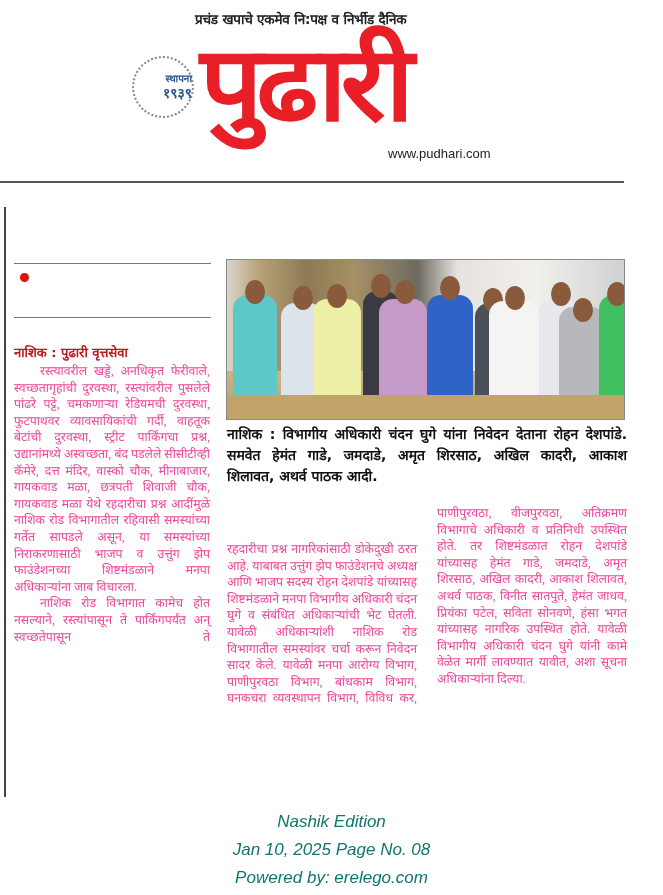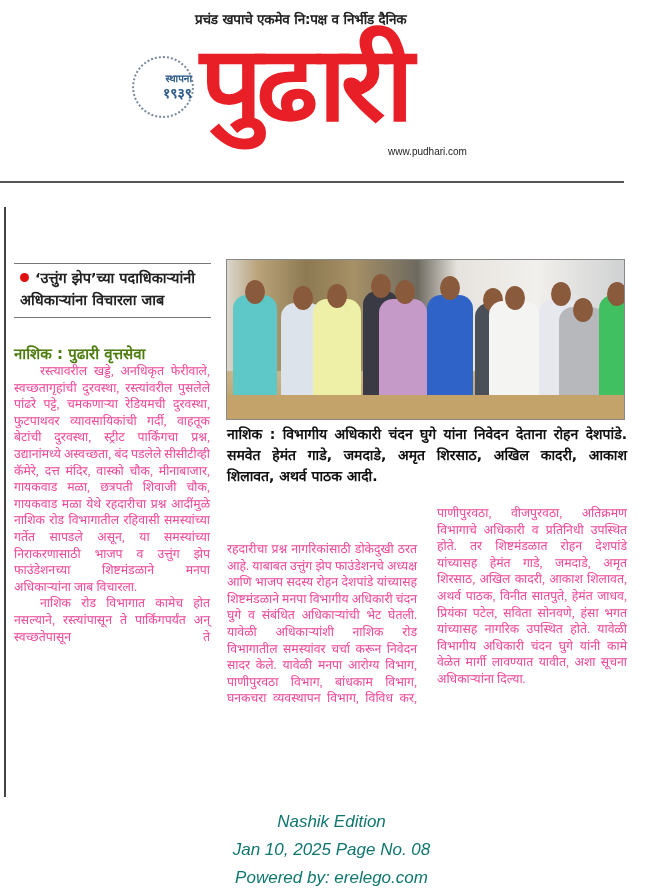--- a/index.html
+++ b/index.html
@@ -6,34 +6,34 @@
     html, body { width: 663px; height: 895px; background: #ffffff; overflow: hidden; }
     body { position: relative; font-family: "DejaVu Sans", sans-serif; color: #1a1a1a; }
 
     
     .masthead { position: absolute; left: 0; top: 0; width: 663px; height: 178px; }
     .tagline { position: absolute; left: 195px; top: 10px; font-size: 13.5px; font-weight: bold; color: #222; letter-spacing: -0.2px; white-space: nowrap; }
     .seal { position: absolute; left: 132px; top: 56px; width: 62px; height: 62px; border-radius: 50%; border: 2px dotted #7a8a9a; display: flex; flex-direction: column; align-items: flex-end; justify-content: center; color: #2d5a8a; }
     .seal .seal-label { font-size: 10px; font-weight: bold; line-height: 12px; }
     .seal .seal-year { font-size: 14px; font-weight: bold; line-height: 16px; }
     .brand-text { position: absolute; left: 200px; top: 24px; font-family: "DejaVu Sans", sans-serif; font-size: 104px; font-weight: bold; color: #e81f26; letter-spacing: -6px; line-height: 120px; white-space: nowrap; transform: scaleX(1.06); transform-origin: left top; }
-    .website { position: absolute; left: 388px; top: 146px; font-size: 10px; color: #222; font-family: "Liberation Sans", sans-serif; }
+    .website { position: absolute; left: 388px; top: 146px; font-size: 13px; color: #222; font-family: "Liberation Sans", sans-serif; }
 
     .rule-top { position: absolute; left: 0; top: 181px; width: 624px; height: 2px; background: #555; }
 
     
     .article { position: absolute; left: 0; top: 183px; width: 663px; height: 610px; }
     .left-bar { position: absolute; left: 4px; top: 24px; width: 2px; height: 590px; background: #444; }
     .headline { position: absolute; left: 18px; top: 20px; font-family: "DejaVu Serif", serif; font-size: 31px; font-weight: normal; color: #111; white-space: nowrap; letter-spacing: -0.5px; line-height: 44px; }
 
     .sub-rule { position: absolute; left: 14px; width: 197px; height: 1px; background: #777; }
     .subhead { position: absolute; left: 20px; top: 84px; width: 200px; font-size: 14.5px; font-weight: bold; line-height: 22px; color: #222; }
     .subhead .bullet { display: inline-block; width: 9px; height: 9px; border-radius: 50%; background: #e01010; margin-right: 6px; vertical-align: 1px; }
 
-    .dateline { position: absolute; left: 14px; top: 160px; font-size: 15px; font-weight: bold; color: #4d7c0f; }
+    .dateline { position: absolute; left: 14px; top: 160px; font-size: 13px; font-weight: bold; color: #b91c1c; }
 
     .col { position: absolute; font-family: Liberation Serif, serif; font-size: 12.3px; line-height: 16.6px; color: #ec4899; text-align: justify; text-align-last: justify; }
     .col p { margin: 0; }
     .col p.last { text-align-last: left; }
     .col p.indent { text-indent: 26px; }
     .col1 { left: 14px; top: 180px; width: 196px; }
     .col2 { left: 227px; top: 322px; width: 190px; margin-top: 36px; }
     .col3 { left: 437px; top: 322px; width: 190px; }
 
     .photo { position: absolute; left: 226px; top: 76px; width: 399px; height: 161px; border: 1px solid #888; overflow: hidden;
@@ -65,21 +65,21 @@
 </div>
 
 <div class="rule-top"></div>
 
 <div class="article">
   <div class="left-bar"></div>
 
 
   <div class="sub-rule" style="top:80px;"></div>
   <div class="subhead">
-    <span class="bullet"></span><span>‘उत्तुंग झेप’च्या पदाधिकाऱ्यांनी अधिकाऱ्यांना विचारला जाब</span>
+    <span class="bullet"></span>
   </div>
   <div class="sub-rule" style="top:134px;"></div>
 
   <div class="dateline">नाशिक : पुढारी वृत्तसेवा</div>
 
   <div class="col col1">
     <p class="indent last">रस्त्यावरील खड्डे, अनधिकृत फेरीवाले, स्वच्छतागृहांची दुरवस्था, रस्त्यांवरील पुसलेले पांढरे पट्टे, चमकणाऱ्या रेडियमची दुरवस्था, फुटपाथवर व्यावसायिकांची गर्दी, वाहतूक बेटांची दुरवस्था, स्ट्रीट पार्किंगचा प्रश्न, उद्यानांमध्ये अस्वच्छता, बंद पडलेले सीसीटीव्ही कॅमेरे, दत्त मंदिर, वास्को चौक, मीनाबाजार, गायकवाड मळा, छत्रपती शिवाजी चौक, गायकवाड मळा येथे रहदारीचा प्रश्न आदींमुळे नाशिक रोड विभागातील रहिवासी समस्यांच्या गर्तेत सापडले असून, या समस्यांच्या निराकरणासाठी भाजप व उत्तुंग झेप फाउंडेशनच्या शिष्टमंडळाने मनपा अधिकाऱ्यांना जाब विचारला.</p>
     <p class="indent">नाशिक रोड विभागात कामेच होत नसल्याने, रस्त्यांपासून ते पार्किंगपर्यंत अन् स्वच्छतेपासून ते</p>
   </div>
 

